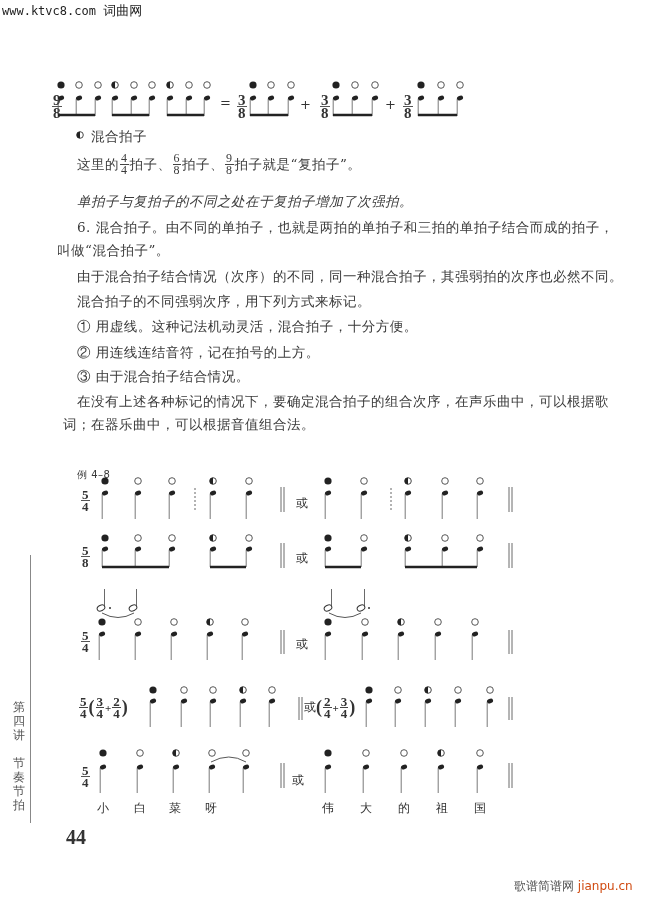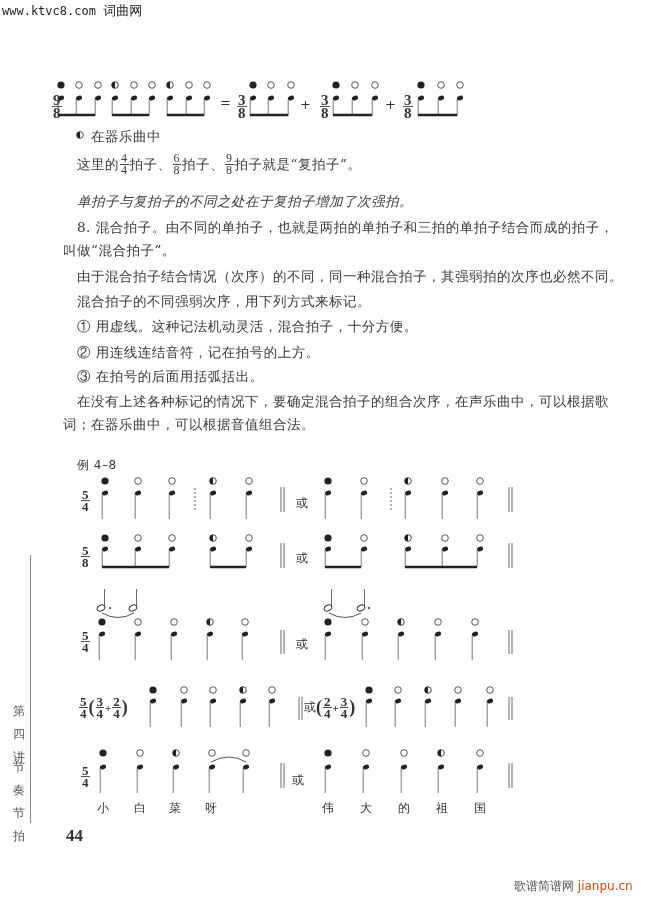--- a/index.html
+++ b/index.html
@@ -11,22 +11,22 @@
   .text { font-size:13.5px; color:#3a3a3a; white-space:nowrap; letter-spacing:0.5px; }
   .frac { display:inline-flex; flex-direction:column; align-items:center; vertical-align:middle;
           font-family:"Liberation Serif", serif; font-size:12px; line-height:11px; margin:0 1px; }
   .frac .num { border-bottom:1px solid #444; padding:0 1px; }
   .ts { position:absolute; display:flex; flex-direction:column; align-items:center;
         font-family:"Liberation Serif", serif; font-weight:bold; font-size:15px; line-height:12px; color:#333; }
   .ts .n { border-bottom:1px solid #555; padding:0 1px; }
   .or { position:absolute; font-size:12px; color:#333; }
   .lyric { position:absolute; font-size:12px; color:#333; }
   .sidebar-line { left:30px; top:555px; width:1px; height:268px; background:#888; }
-  .sidebar-text { left:12px; font-size:12px; color:#555; width:14px; line-height:23px; text-align:center; }
-  .pagenum { left:66px; top:826px; font-family:"Liberation Serif", serif; font-weight:bold; font-size:17px; color:#333; }
+  .sidebar-text { left:12px; font-size:12px; color:#555; width:14px; line-height:14px; text-align:center; }
+  .pagenum { left:66px; top:826px; font-family:"Liberation Serif", serif; font-weight:bold; font-size:20px; color:#333; }
   .watermark-bottom { left:514px; top:878px; font-family:"DejaVu Sans", sans-serif; font-size:12px; color:#555; }
   .watermark-bottom .en { color:#d04a10; font-size:12px; }
   svg { position:absolute; left:0; top:0; }
 </style>
 </head>
 <body>
 
 <div class="abs watermark-top">
   <span>www.ktvc8.com</span>
   <span class="cn">词曲网</span>
@@ -267,21 +267,21 @@
     <use href="#qs" x="328" y="767"></use>
       <use href="#qs" x="366" y="767"></use>
       <use href="#qs" x="404" y="767"></use>
     <use href="#qs" x="441" y="767"></use>
       <use href="#qs" x="480" y="767"></use>
     <line x1="509" y1="763" x2="509" y2="788" stroke="#444" stroke-width="0.8"></line>
       <line x1="512" y1="763" x2="512" y2="788" stroke="#444" stroke-width="0.8"></line>
   </g>
 </svg>
 
-<div class="abs text" style="left:91px;top:128px;">在器乐曲中</div>
+<div class="abs text" style="left:91px;top:128px;">混合拍子</div>
 
 <div class="abs text" style="left:77px;top:153px;display:flex;align-items:center;">
   <span>这里的</span>
   <span class="frac">
       <span class="num">4</span>
       <span>4</span>
     </span>
   <span>拍子、</span>
   <span class="frac">
       <span class="num">6</span>
@@ -289,30 +289,30 @@
     </span>
   <span>拍子、</span>
   <span class="frac">
       <span class="num">9</span>
       <span>8</span>
     </span>
   <span>拍子就是“复拍子”。</span>
 </div>
 
 <div class="abs text" style="left:77px;top:193px;font-style:italic;">单拍子与复拍子的不同之处在于复拍子增加了次强拍。</div>
-<div class="abs text" style="left:77px;top:219px;">8. 混合拍子。由不同的单拍子，也就是两拍的单拍子和三拍的单拍子结合而成的拍子，</div>
-<div class="abs text" style="left:63px;top:242px;">叫做“混合拍子”。</div>
+<div class="abs text" style="left:77px;top:219px;">6. 混合拍子。由不同的单拍子，也就是两拍的单拍子和三拍的单拍子结合而成的拍子，</div>
+<div class="abs text" style="left:57px;top:242px;">叫做“混合拍子”。</div>
 <div class="abs text" style="left:77px;top:268px;">由于混合拍子结合情况（次序）的不同，同一种混合拍子，其强弱拍的次序也必然不同。</div>
 <div class="abs text" style="left:77px;top:293px;">混合拍子的不同强弱次序，用下列方式来标记。</div>
 <div class="abs text" style="left:77px;top:318px;">① 用虚线。这种记法机动灵活，混合拍子，十分方便。</div>
 <div class="abs text" style="left:77px;top:344px;text-align:center;">② 用连线连结音符，记在拍号的上方。</div>
-<div class="abs text" style="left:77px;top:368px;">③ 在拍号的后面用括弧括出。</div>
+<div class="abs text" style="left:77px;top:368px;">③ 由于混合拍子结合情况。</div>
 <div class="abs text" style="left:77px;top:393px;">在没有上述各种标记的情况下，要确定混合拍子的组合次序，在声乐曲中，可以根据歌</div>
 <div class="abs text" style="left:63px;top:416px;">词；在器乐曲中，可以根据音值组合法。</div>
-<div class="abs text" style="left:77px;top:457px;font-family:'DejaVu Sans',sans-serif;font-size:12px;">例 4–8</div>
+<div class="abs text" style="left:77px;top:468px;font-family:'DejaVu Sans',sans-serif;font-size:10px;">例 4–8</div>
 
 <div class="ts" style="left:81px;top:489px;font-size:13px;line-height:11px;">
     <span class="n">5</span>
     <span>4</span>
   </div>
 <div class="or" style="left:296px;top:495px;">或</div>
 
 <div class="ts" style="left:81px;top:545px;font-size:13px;line-height:11px;">
     <span class="n">5</span>
     <span>8</span>

